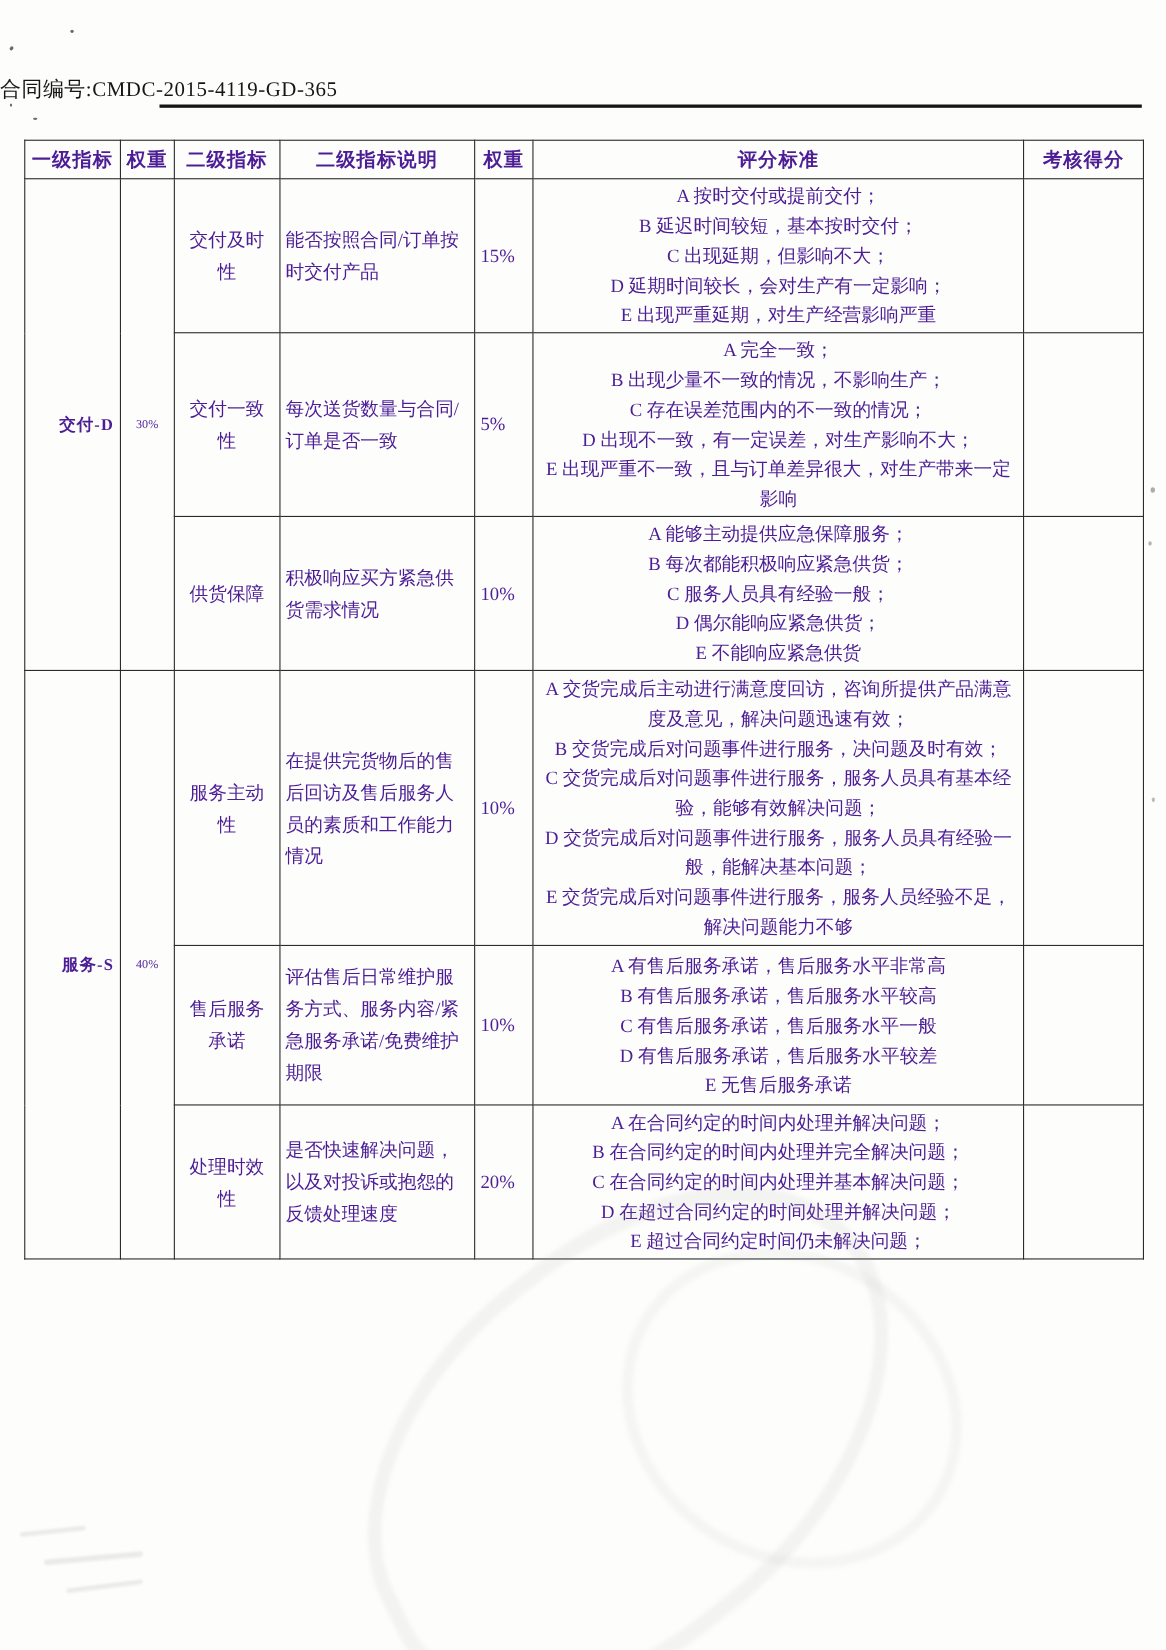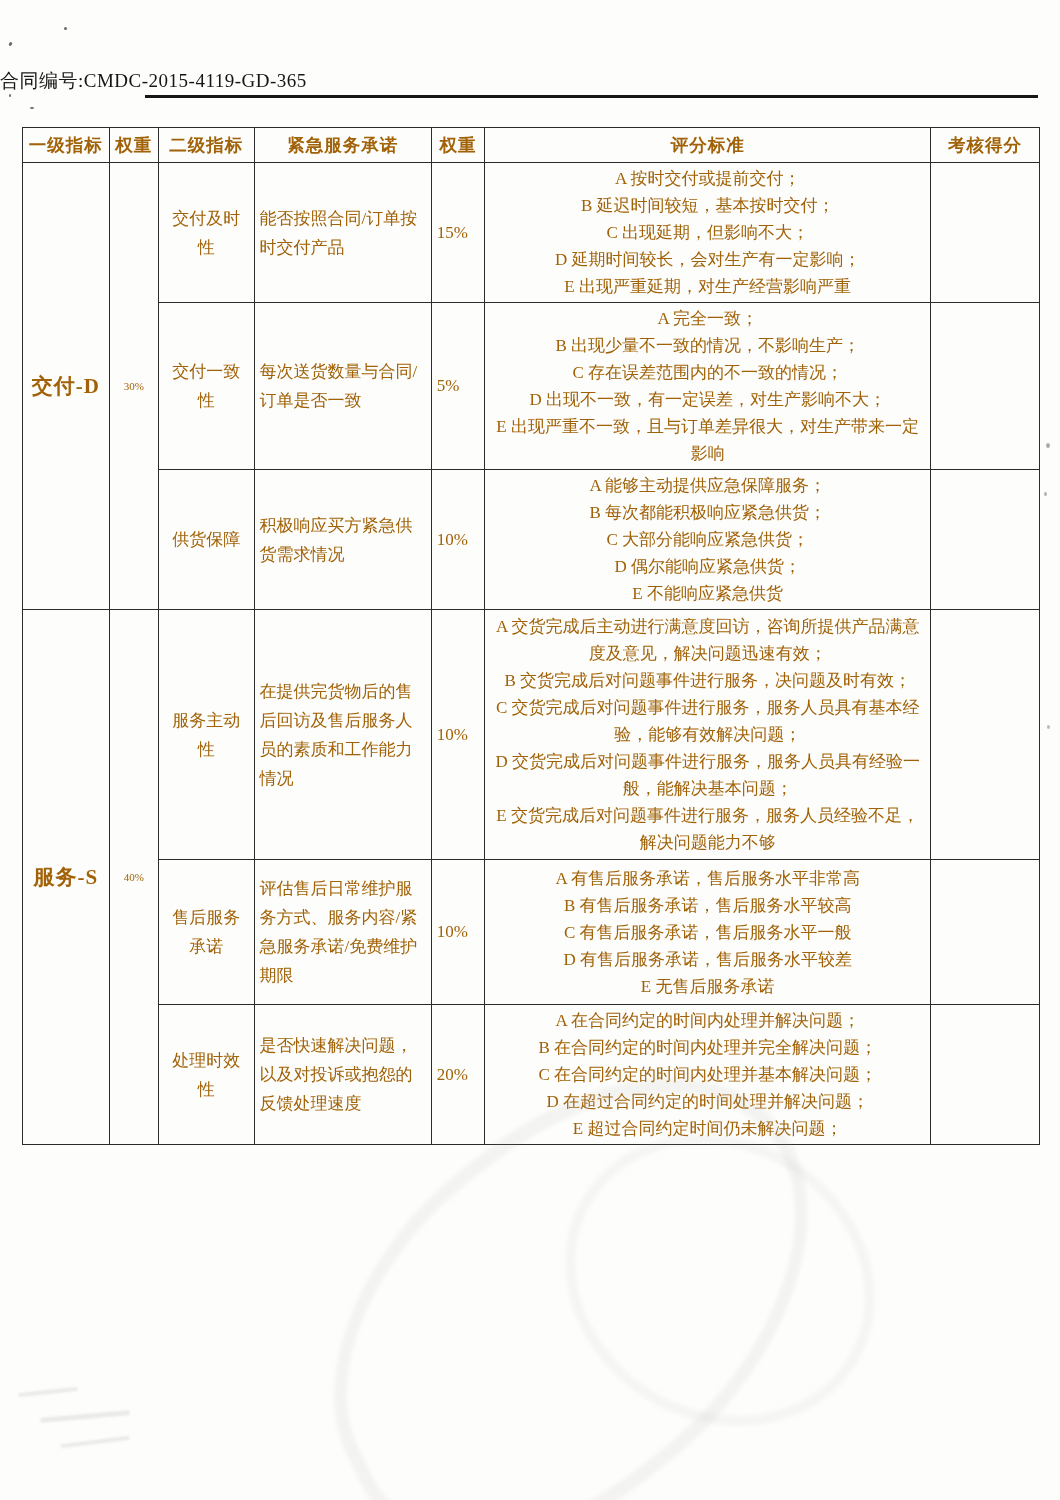--- a/index.html
+++ b/index.html
@@ -21,37 +21,37 @@
   .header-rule{
     position:absolute;top:95px;left:145px;width:893px;height:3px;
     background:#161616;
   }
 
   
   table.eval{
     position:absolute;top:127px;left:22px;
     border-collapse:collapse;table-layout:fixed;
     width:1018px;
-    font-size:17px;color:#a16207;
+    font-size:17px;color:#4c1d95;
   }
   table.eval th,table.eval td{
     border:1.5px solid #2b2b2b;
     padding:2px 5px;
     vertical-align:middle;
     overflow:hidden;
   }
   table.eval th{
     font-weight:bold;font-size:17.5px;height:30px;
     letter-spacing:1px;padding:2px 2px;
   }
   .col-l1{width:86px}.col-w1{width:49px}.col-l2{width:95px}
   .col-desc{width:176px}.col-w2{width:53px}.col-crit{width:443px}.col-score{width:108px}
 
   td.group-name{
-    text-align:center;font-weight:bold;font-size:21px;letter-spacing:1px;
+    text-align:right;font-weight:bold;font-size:15px;letter-spacing:1px;
   }
   td.group-weight{text-align:center;font-size:11px;}
   td.indicator{text-align:center;padding:2px 3px;line-height:29px;}
   td.desc{text-align:left;line-height:29px;padding:2px 7px;}
   td.weight{text-align:left;}
   td.criteria{vertical-align:middle;padding:2px 6px;}
   td.criteria .crit-line{line-height:27px;text-align:center;}
   td.score{background:transparent;}
 
   tr.r1{height:136px}
@@ -109,21 +109,21 @@
       <col class="col-desc">
         <col class="col-w2">
         <col class="col-crit">
         <col class="col-score">
     </colgroup>
     <thead>
       <tr>
         <th>一级指标</th>
         <th>权重</th>
         <th>二级指标</th>
-        <th>紧急服务承诺</th>
+        <th>二级指标说明</th>
         <th>权重</th>
         <th>评分标准</th>
         <th>考核得分</th>
       </tr>
     </thead>
     <tbody>
 
       <tr class="r1">
         <td class="group-name" rowspan="3">交付-D</td>
         <td class="group-weight" rowspan="3">30%</td>
@@ -152,21 +152,21 @@
         </td>
         <td class="score"></td>
       </tr>
       <tr class="r3">
         <td class="indicator">供货保障</td>
         <td class="desc">积极响应买方紧急供货需求情况</td>
         <td class="weight">10%</td>
         <td class="criteria">
           <div class="crit-line">A 能够主动提供应急保障服务；</div>
           <div class="crit-line">B 每次都能积极响应紧急供货；</div>
-          <div class="crit-line">C 大部分能响应紧急供货；</div>
+          <div class="crit-line">C 服务人员具有经验一般；</div>
           <div class="crit-line">D 偶尔能响应紧急供货；</div>
           <div class="crit-line">E 不能响应紧急供货</div>
         </td>
         <td class="score"></td>
       </tr>
 
       <tr class="r4">
         <td class="group-name" rowspan="3">服务-S</td>
         <td class="group-weight" rowspan="3">40%</td>
         <td class="indicator">服务主动性</td>

